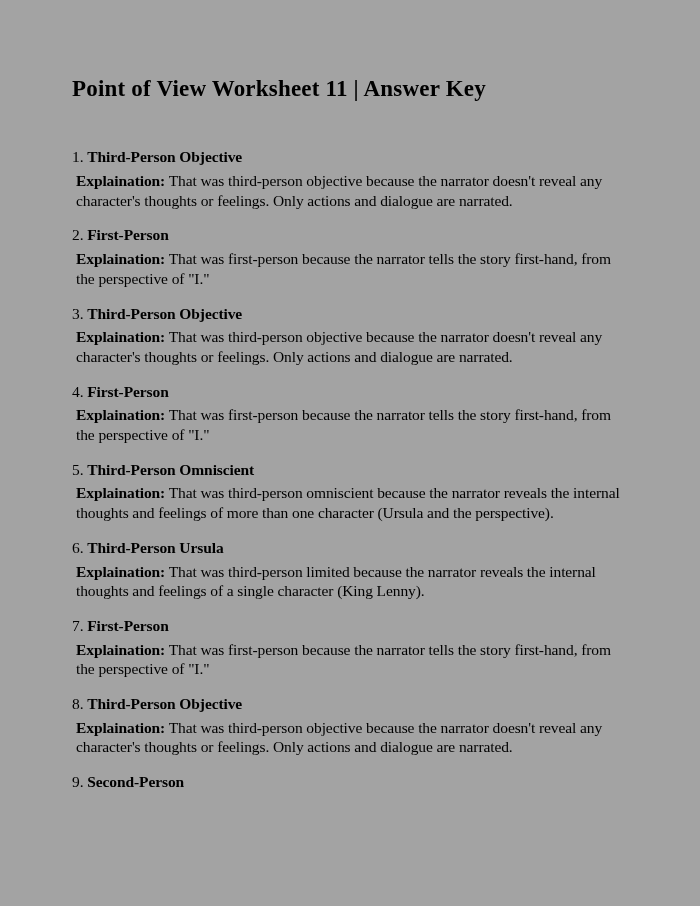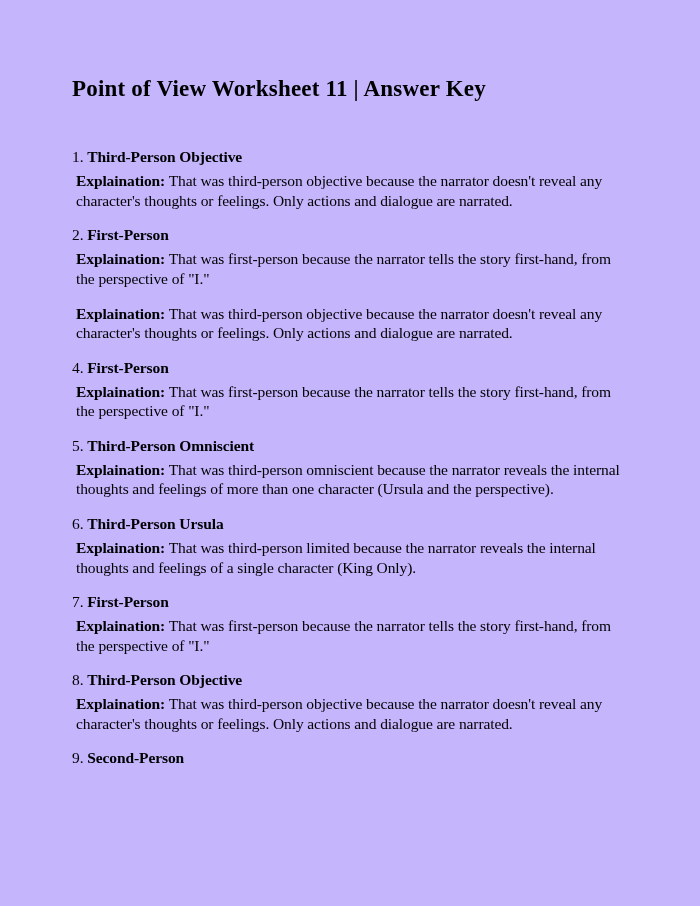--- a/index.html
+++ b/index.html
@@ -12,21 +12,21 @@
     height: 906px;
     font-family: "Liberation Serif", serif;
     color: #000000;
     overflow: hidden;
   }
   .page {
     box-sizing: border-box;
     width: 700px;
     height: 906px;
     padding: 76px 64px 0 72px;
-    background: #c4b5fd;
+    background: #a3a3a3;
   }
   .doc-title {
     font-size: 23px;
     font-weight: bold;
     line-height: 1.1;
     margin: 0 0 46px 0;
     letter-spacing: 0.2px;
   }
   .item {
     width: 560px;
@@ -59,36 +59,37 @@
     <p class="item-head"><span>1.</span> <b>Third-Person Objective</b></p>
     <p class="item-body"><b>Explaination:</b> <span>That was third-person objective because the narrator doesn't reveal any character's thoughts or feelings. Only actions and dialogue are narrated.</span></p>
   </div>
 
   <div class="item">
     <p class="item-head"><span>2.</span> <b>First-Person</b></p>
     <p class="item-body"><b>Explaination:</b> <span>That was first-person because the narrator tells the story first-hand, from the perspective of "I."</span></p>
   </div>
 
   <div class="item">
+    <p class="item-head"><span>3.</span> <b>Third-Person Objective</b></p>
     <p class="item-body"><b>Explaination:</b> <span>That was third-person objective because the narrator doesn't reveal any character's thoughts or feelings. Only actions and dialogue are narrated.</span></p>
   </div>
 
   <div class="item">
     <p class="item-head"><span>4.</span> <b>First-Person</b></p>
     <p class="item-body"><b>Explaination:</b> <span>That was first-person because the narrator tells the story first-hand, from the perspective of "I."</span></p>
   </div>
 
   <div class="item">
     <p class="item-head"><span>5.</span> <b>Third-Person Omniscient</b></p>
     <p class="item-body"><b>Explaination:</b> <span>That was third-person omniscient because the narrator reveals the internal thoughts and feelings of more than one character (Ursula and the perspective).</span></p>
   </div>
 
   <div class="item">
     <p class="item-head"><span>6.</span> <b>Third-Person Ursula</b></p>
-    <p class="item-body"><b>Explaination:</b> <span>That was third-person limited because the narrator reveals the internal thoughts and feelings of a single character (King Only).</span></p>
+    <p class="item-body"><b>Explaination:</b> <span>That was third-person limited because the narrator reveals the internal thoughts and feelings of a single character (King Lenny).</span></p>
   </div>
 
   <div class="item">
     <p class="item-head"><span>7.</span> <b>First-Person</b></p>
     <p class="item-body"><b>Explaination:</b> <span>That was first-person because the narrator tells the story first-hand, from the perspective of "I."</span></p>
   </div>
 
   <div class="item">
     <p class="item-head"><span>8.</span> <b>Third-Person Objective</b></p>
     <p class="item-body"><b>Explaination:</b> <span>That was third-person objective because the narrator doesn't reveal any character's thoughts or feelings. Only actions and dialogue are narrated.</span></p>

